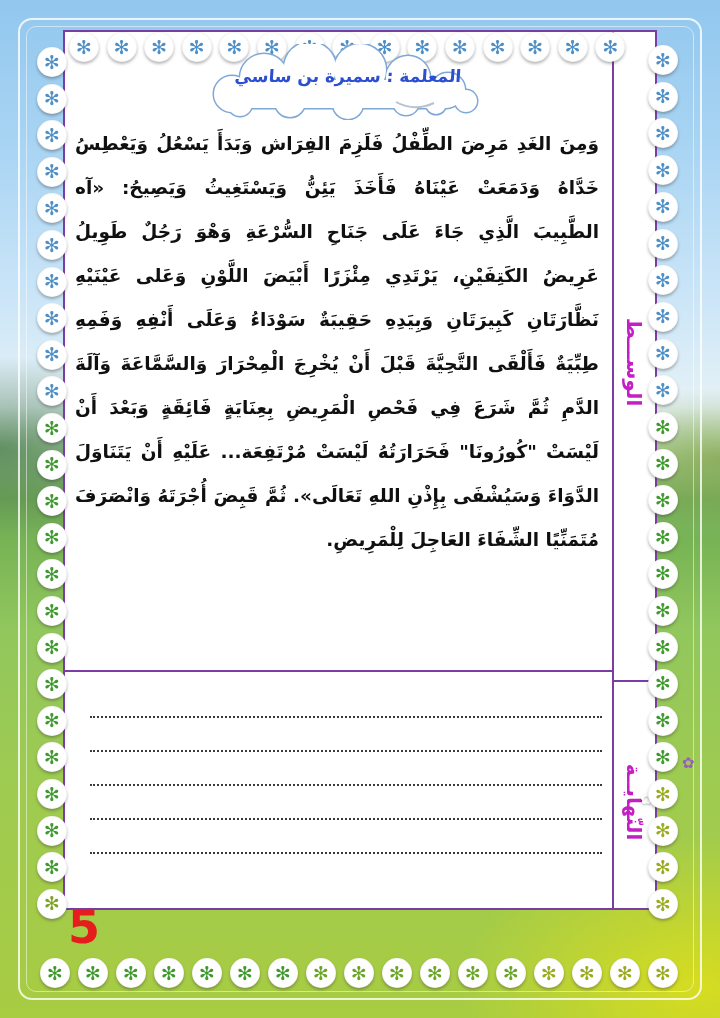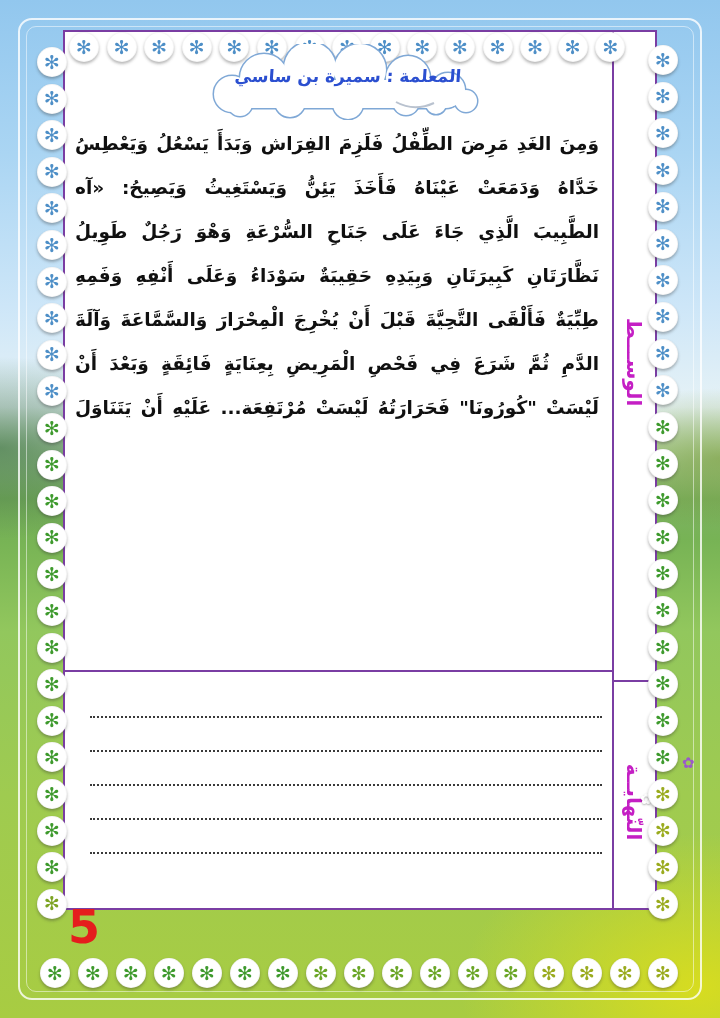--- a/index.html
+++ b/index.html
@@ -48,24 +48,27 @@
 
   <div class="sheet">
     <div class="vdiv"></div>
     <div class="hdiv main"></div>
     <div class="hdiv col"></div>
 
     <div class="story" dir="rtl">
       <div class="sline">وَمِنَ الغَدِ مَرِضَ الطِّفْلُ فَلَزِمَ الفِرَاش وَبَدَأَ يَسْعُلُ وَيَعْطِسُ فَاحْمَرَّ</div>
       <div class="sline">خَدَّاهُ وَدَمَعَتْ عَيْنَاهُ فَأَخَذَ يَئِنُّ وَيَسْتَغِيثُ وَيَصِيحُ: «آه رَأْسِي...</div>
       <div class="sline">الطَّبِيبَ الَّذِي جَاءَ عَلَى جَنَاحِ السُّرْعَةِ وَهْوَ رَجُلٌ طَوِيلُ القَامَةِ،</div>
+      <div class="sline">عَرِيضُ الكَتِفَيْنِ، يَرْتَدِي مِئْزَرًا أَبْيَضَ اللَّوْنِ وَعَلى عَيْنَيْهِ</div>
       <div class="sline">نَظَّارَتَانِ كَبِيرَتَانِ وَبِيَدِهِ حَقِيبَةٌ سَوْدَاءُ وَعَلَى أَنْفِهِ وَفَمِهِ كَمَّامَةٌ</div>
       <div class="sline">طِبِّيَةٌ فَأَلْقَى التَّحِيَّةَ قَبْلَ أَنْ يُخْرِجَ الْمِحْرَارَ وَالسَّمَّاعَةَ وَآلَةَ ضَغْطِ</div>
       <div class="sline">الدَّمِ ثُمَّ شَرَعَ فِي فَحْصِ الْمَرِيضِ بِعِنَايَةٍ فَائِقَةٍ وَبَعْدَ أَنْ شَخَّصَ</div>
       <div class="sline">لَيْسَتْ "كُورُونَا" فَحَرَارَتُهُ لَيْسَتْ مُرْتَفِعَة... عَلَيْهِ أَنْ يَتَنَاوَلَ هَذَا</div>
+      <div class="sline">الدَّوَاءَ وَسَيُشْفَى بِإِذْنِ اللهِ تَعَالَى». ثُمَّ قَبِضَ أُجْرَتَهُ وَانْصَرَفَ</div>
+      <div class="sline end">مُتَمَنِّيًا الشِّفَاءَ العَاجِلَ لِلْمَرِيضِ.</div>
     </div>
 
     <div class="mlabel wasat">
       <span>الوســـط</span>
     </div>
     <div class="mlabel nihaya">
       <span>النّهايــة</span>
     </div>
 
     <div class="wline" style="top:684px"></div>

